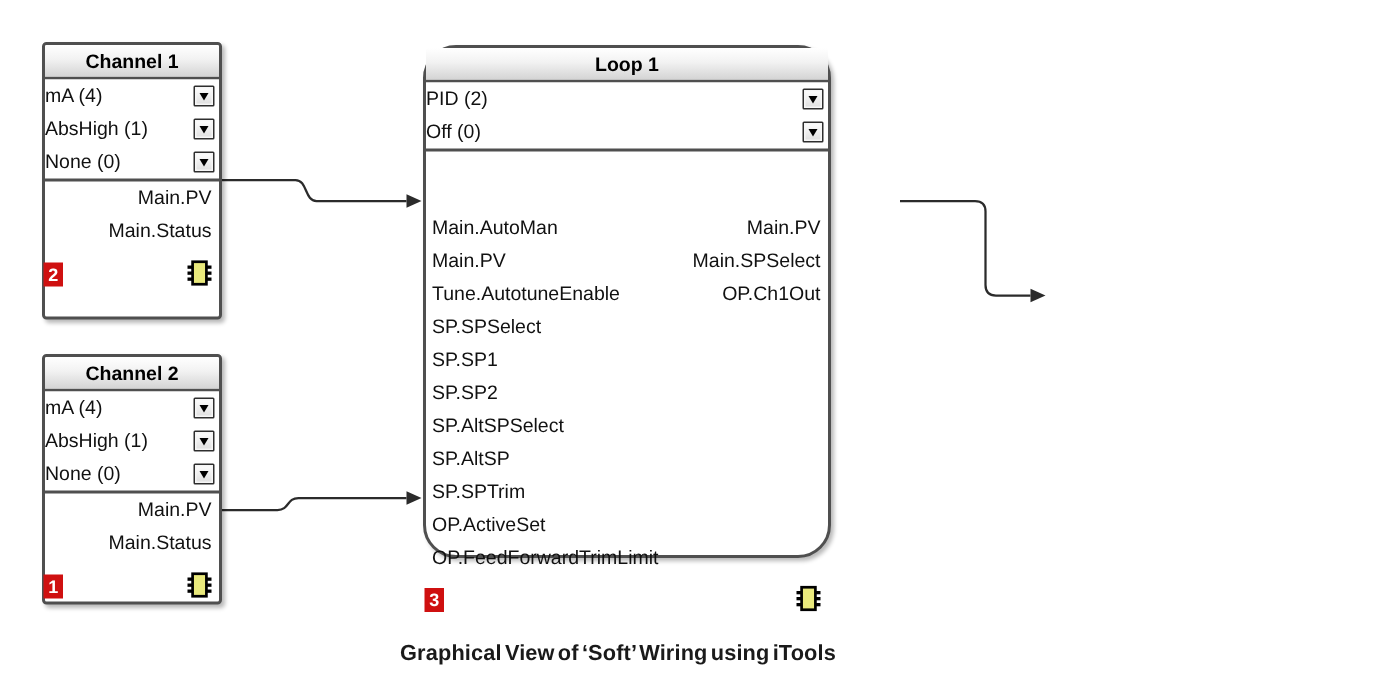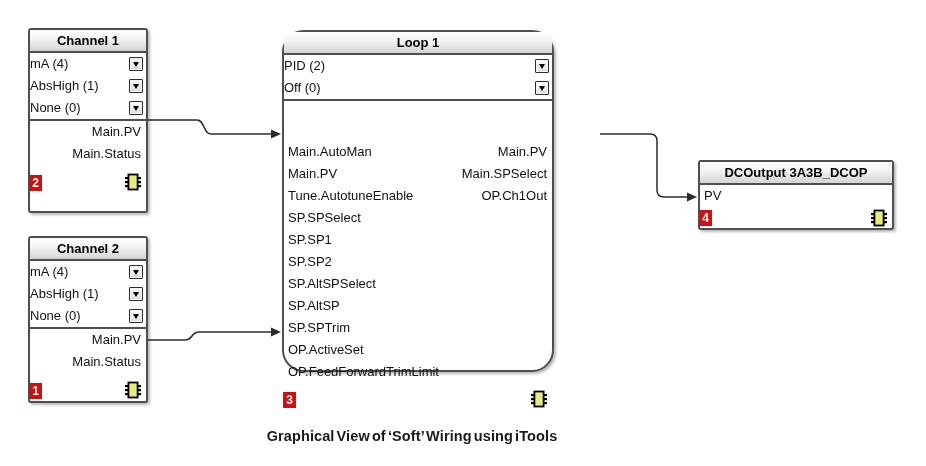--- a/index.html
+++ b/index.html
@@ -206,34 +206,16 @@
             <rect x="1" y="12" width="3.4" height="2.2"></rect>
             <rect x="13.6" y="4" width="3.4" height="2.2"></rect>
             <rect x="13.6" y="8" width="3.4" height="2.2"></rect>
             <rect x="13.6" y="12" width="3.4" height="2.2"></rect>
           </g>
         <rect x="4.4" y="1.5" width="9.2" height="15" fill="#e9e97c" stroke="#000" stroke-width="1.8"></rect>
       </svg>
     </div>
   </div>
 
-  <div class="block" style="left:698px;top:160px;width:196px;height:70px;">
-    <div class="block-header">DCOutput 3A3B_DCOP</div>
-    <div class="param in">PV</div>
-    <div class="footer" style="height:21px;">
-      <span class="badge">4</span>
-      <svg class="chip" viewBox="0 0 18 18" style="bottom:1px;">
-        <g fill="#000">
-            <rect x="1" y="4" width="3.4" height="2.2"></rect>
-            <rect x="1" y="8" width="3.4" height="2.2"></rect>
-            <rect x="1" y="12" width="3.4" height="2.2"></rect>
-            <rect x="13.6" y="4" width="3.4" height="2.2"></rect>
-            <rect x="13.6" y="8" width="3.4" height="2.2"></rect>
-            <rect x="13.6" y="12" width="3.4" height="2.2"></rect>
-          </g>
-        <rect x="4.4" y="1.5" width="9.2" height="15" fill="#e9e97c" stroke="#000" stroke-width="1.8"></rect>
-      </svg>
-    </div>
-  </div>
 
   <div class="caption">Graphical View of ‘Soft’ Wiring using iTools</div>
 
 </div>
 
 </body></html>

